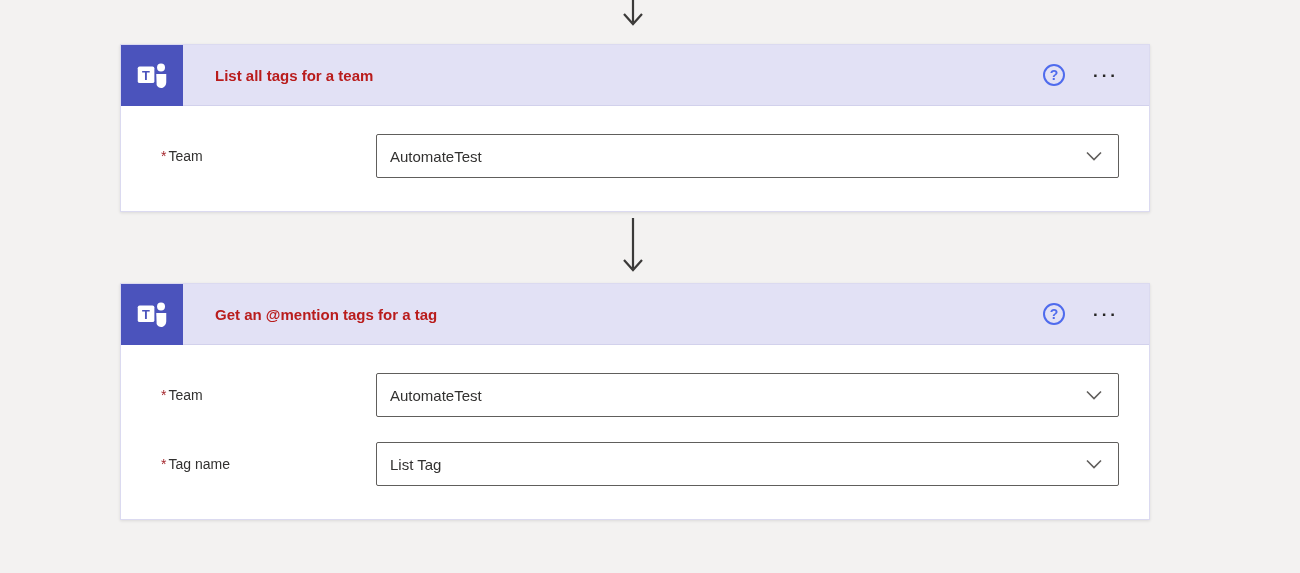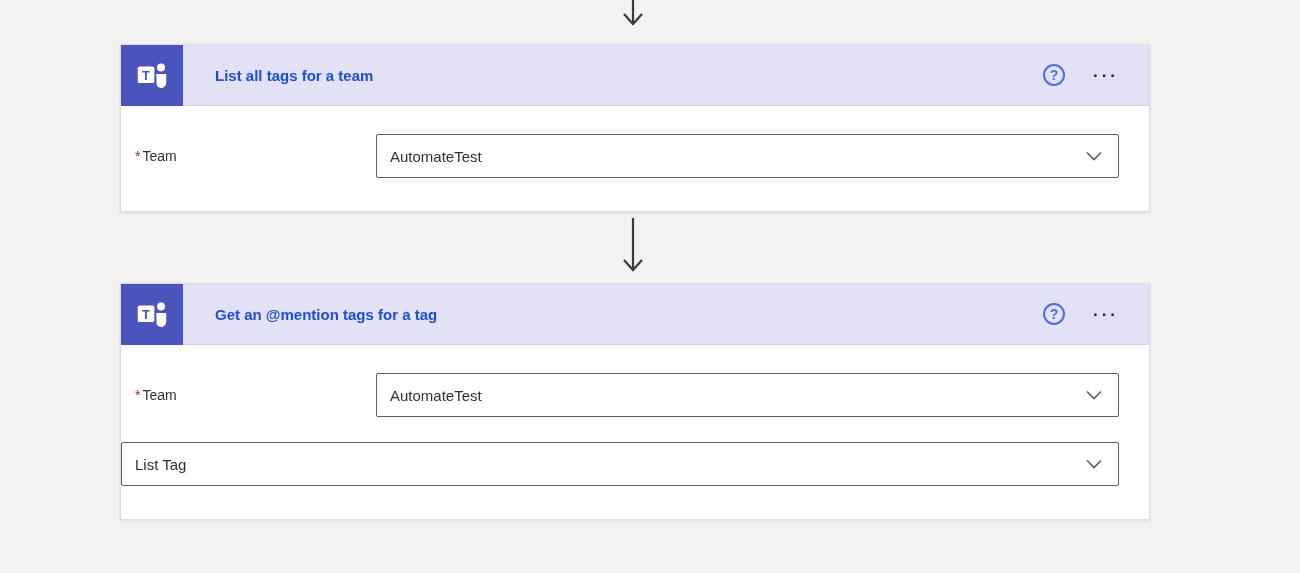--- a/index.html
+++ b/index.html
@@ -44,21 +44,21 @@
     height: 61px;
     background: #4b53bc;
     display: flex;
     align-items: center;
     justify-content: center;
     flex: 0 0 62px;
   }
   .card-title {
     font-size: 15px;
     font-weight: 600;
-    color: #1d4ed8;
+    color: #b91c1c;
     margin-left: 32px;
     flex: 1 1 auto;
     white-space: nowrap;
   }
   .header-actions {
     display: flex;
     align-items: center;
     gap: 26px;
     margin-right: 28px;
   }
@@ -91,21 +91,21 @@
     display: flex;
     flex-direction: column;
     gap: 25px;
   }
   .field-row {
     display: flex;
     align-items: center;
   }
   .field-label {
     flex: 0 0 255px;
-    padding-left: 14px;
+    padding-left: 40px;
     font-size: 14px;
     color: #323130;
   }
   .required {
     color: #a4262c;
     margin-right: 2px;
   }
   .dropdown {
     flex: 1 1 auto;
     margin-right: 30px;
@@ -210,20 +210,23 @@
         <div class="dropdown">
           <span class="dropdown-value">AutomateTest</span>
           <span class="chevron">
             <svg width="16" height="10" viewBox="0 0 16 10">
               <path d="M1 1.5 L8 8.5 L15 1.5" fill="none" stroke="#605e5c" stroke-width="1.6"></path>
             </svg>
           </span>
         </div>
       </div>
       <div class="field-row">
+        <div class="field-label">
+          <span class="required">*</span><span>Tag name</span>
+        </div>
         <div class="dropdown">
           <span class="dropdown-value">List Tag</span>
           <span class="chevron">
             <svg width="16" height="10" viewBox="0 0 16 10">
               <path d="M1 1.5 L8 8.5 L15 1.5" fill="none" stroke="#605e5c" stroke-width="1.6"></path>
             </svg>
           </span>
         </div>
       </div>
     </div>

